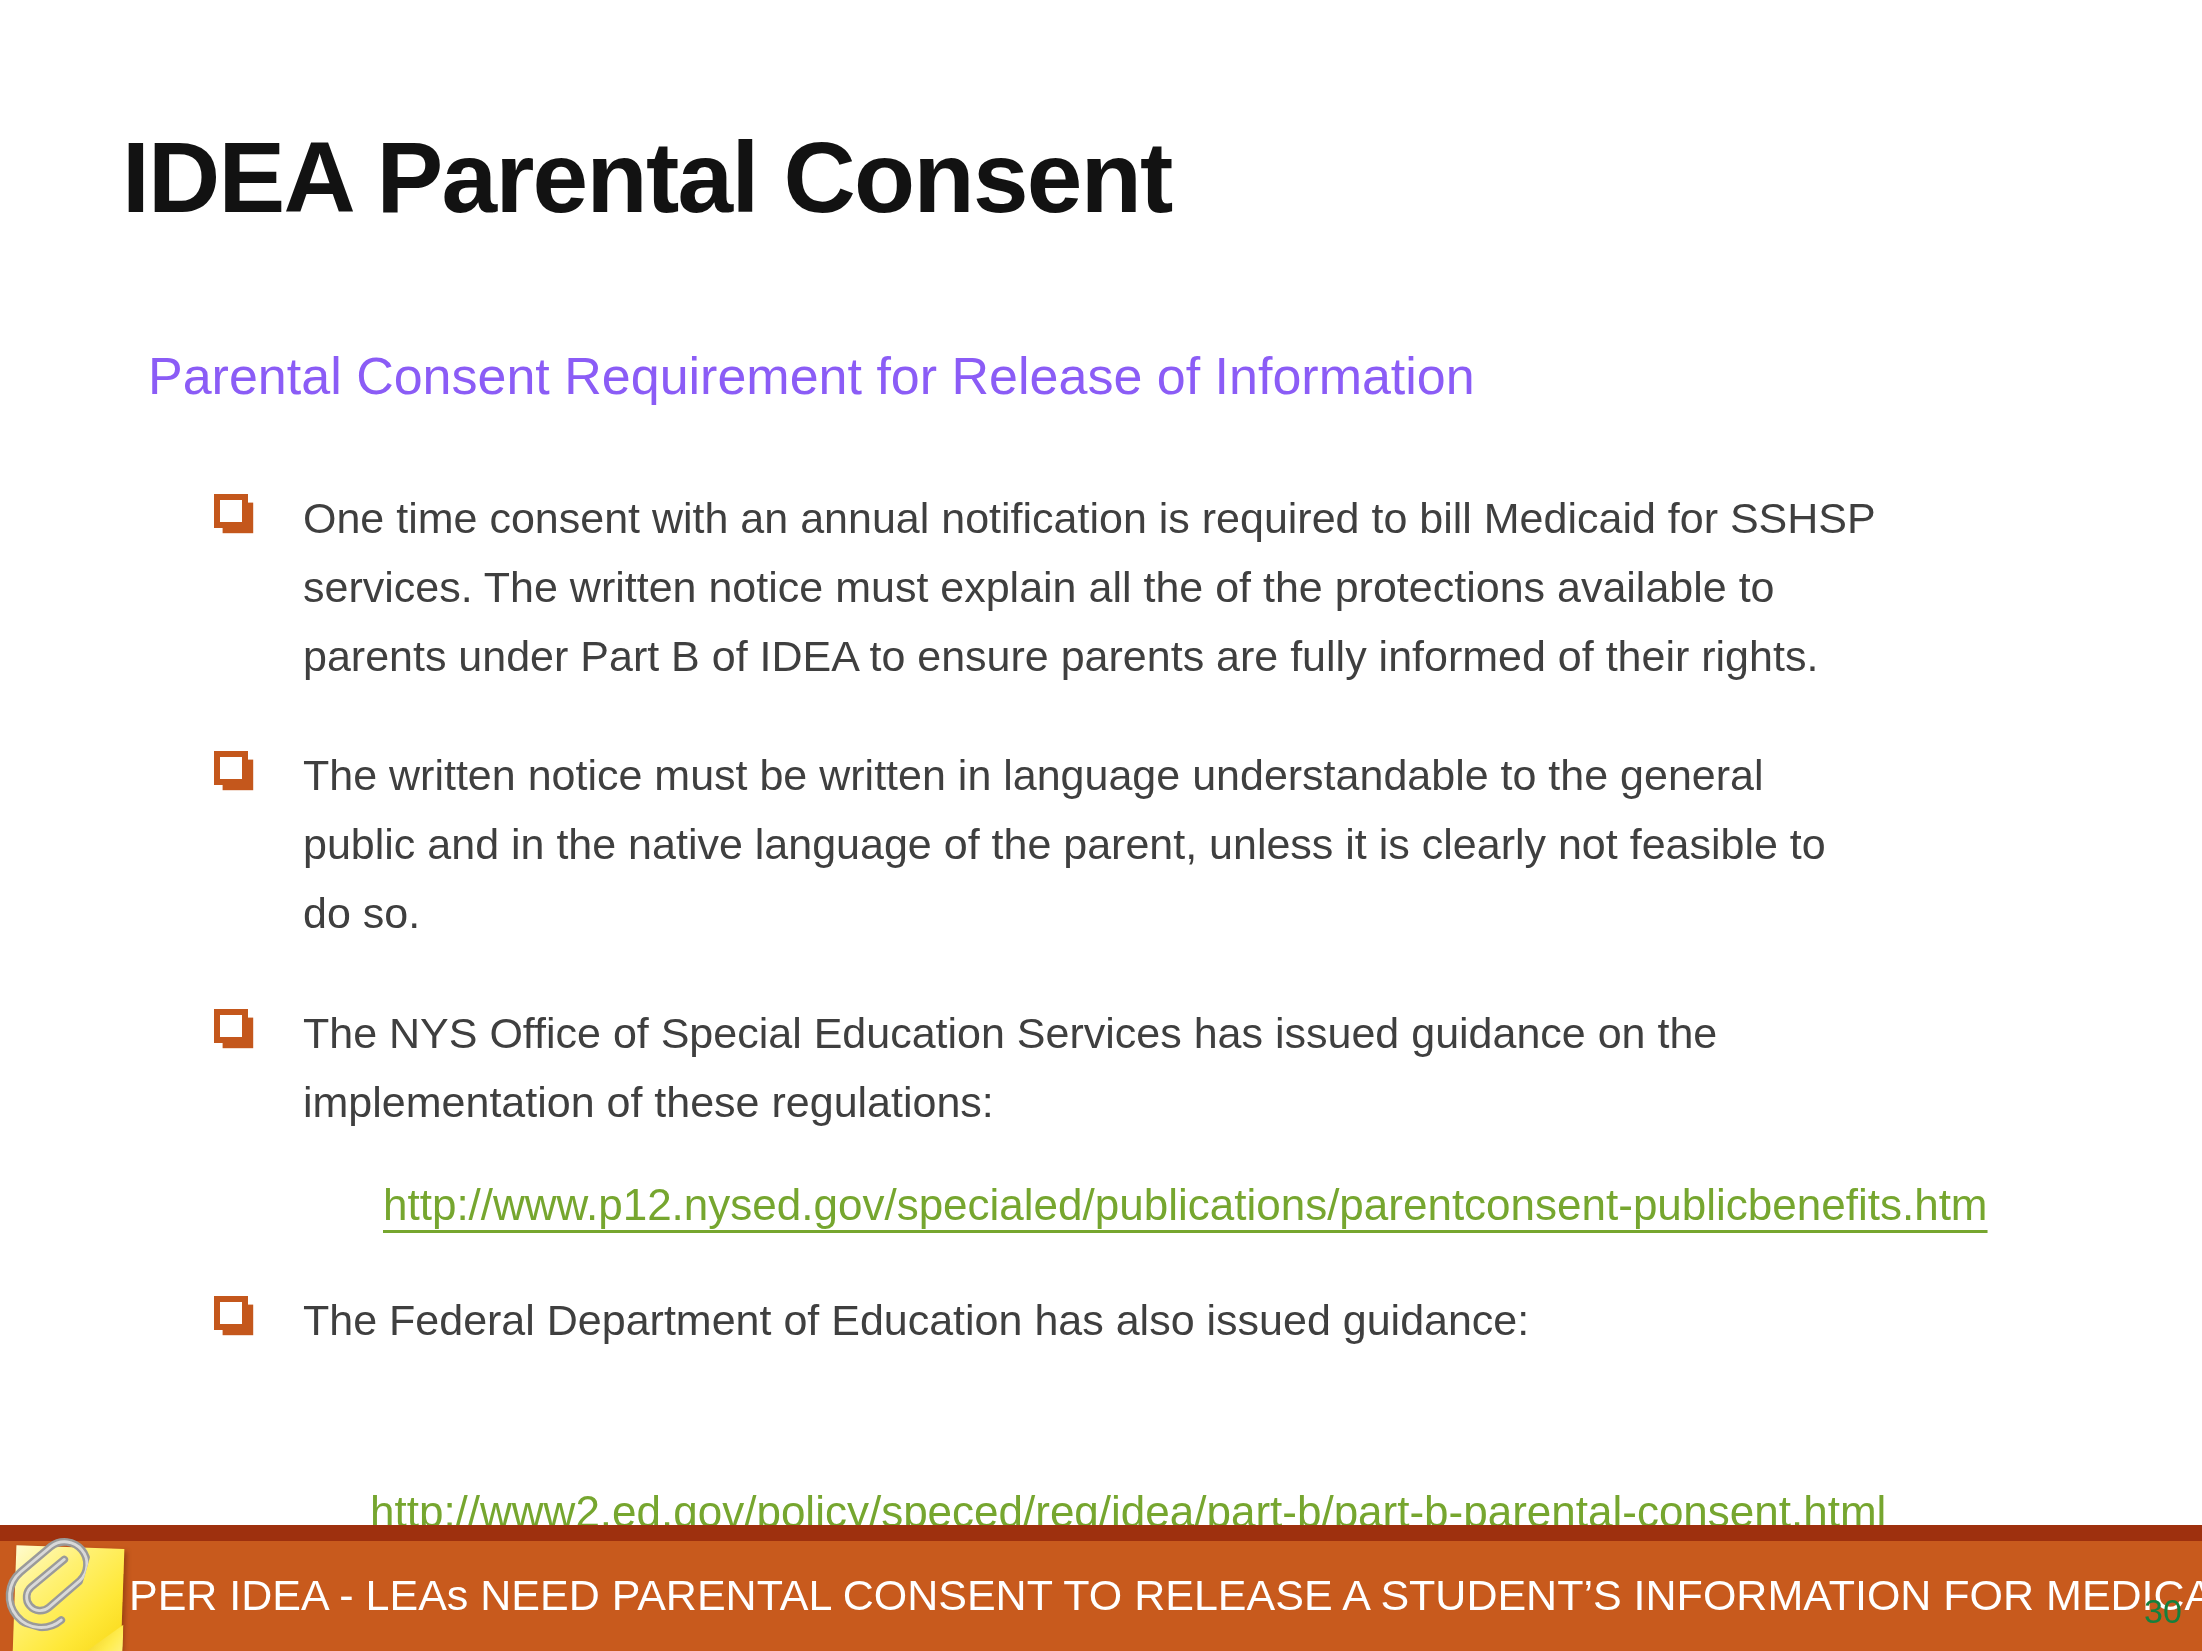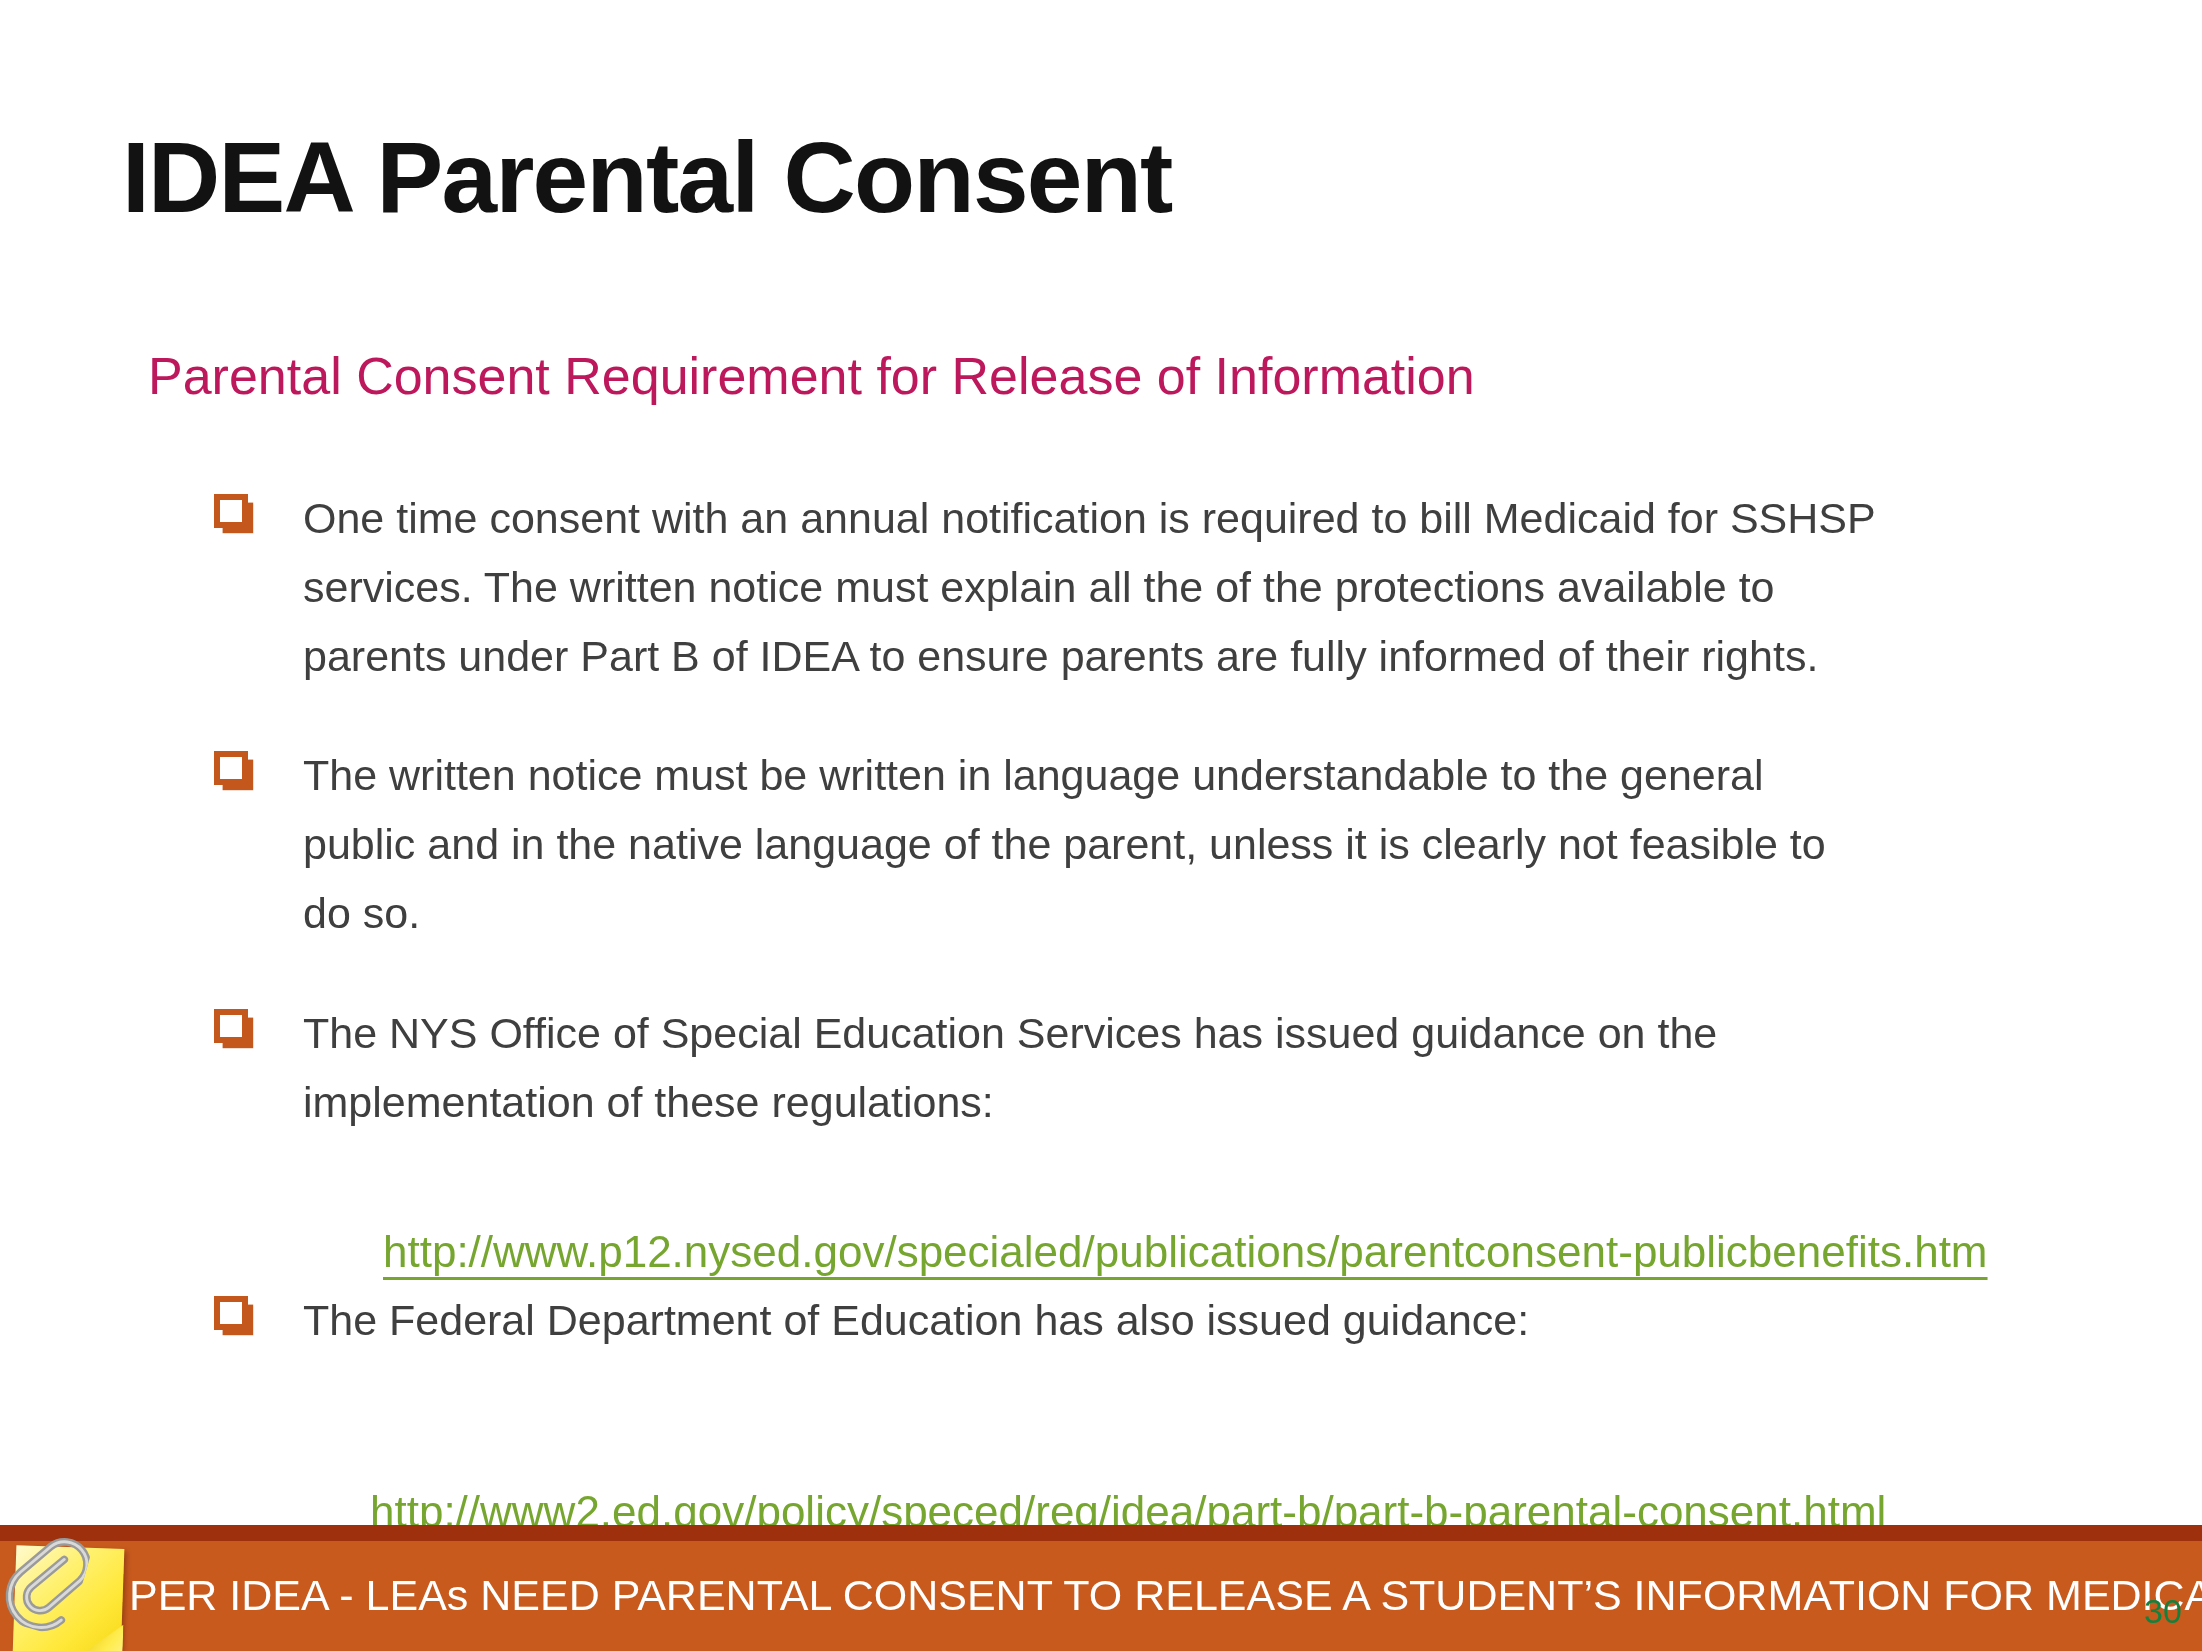--- a/index.html
+++ b/index.html
@@ -20,21 +20,21 @@
     letter-spacing: -1.7px;
     color: #121212;
     line-height: 1.3;
   }
 
   .slide-subtitle {
     position: absolute;
     left: 148px; top: 346px;
     font-size: 52px;
     font-weight: 400;
-    color: #be185d;
+    color: #8b5cf6;
   }
 
   .bullet-item {
     position: absolute;
     left: 303px;
     width: 1901px;
     font-size: 43px;
     line-height: 69px;
     color: #3f3f3f;
   }
@@ -51,21 +51,21 @@
 
   .guidance-link {
     position: absolute;
     font-size: 44px;
     color: #76a62f;
     text-decoration: underline;
     text-decoration-thickness: 3.4px;
     text-underline-offset: 10.3px;
     white-space: nowrap;
   }
-  #link-1 { left: 383px; top: 1180px; margin-top: 47px; }
+  #link-1 { left: 383px; top: 1180px; }
   #link-2 { left: 370px; top: 1487px; text-align: right; }
 
   .footer-maroon-bar {
     position: absolute;
     left: 0; top: 1525px;
     width: 2203px; height: 16.3px;
     background: #9e300e;
   }
   .footer-banner {
     position: absolute;

